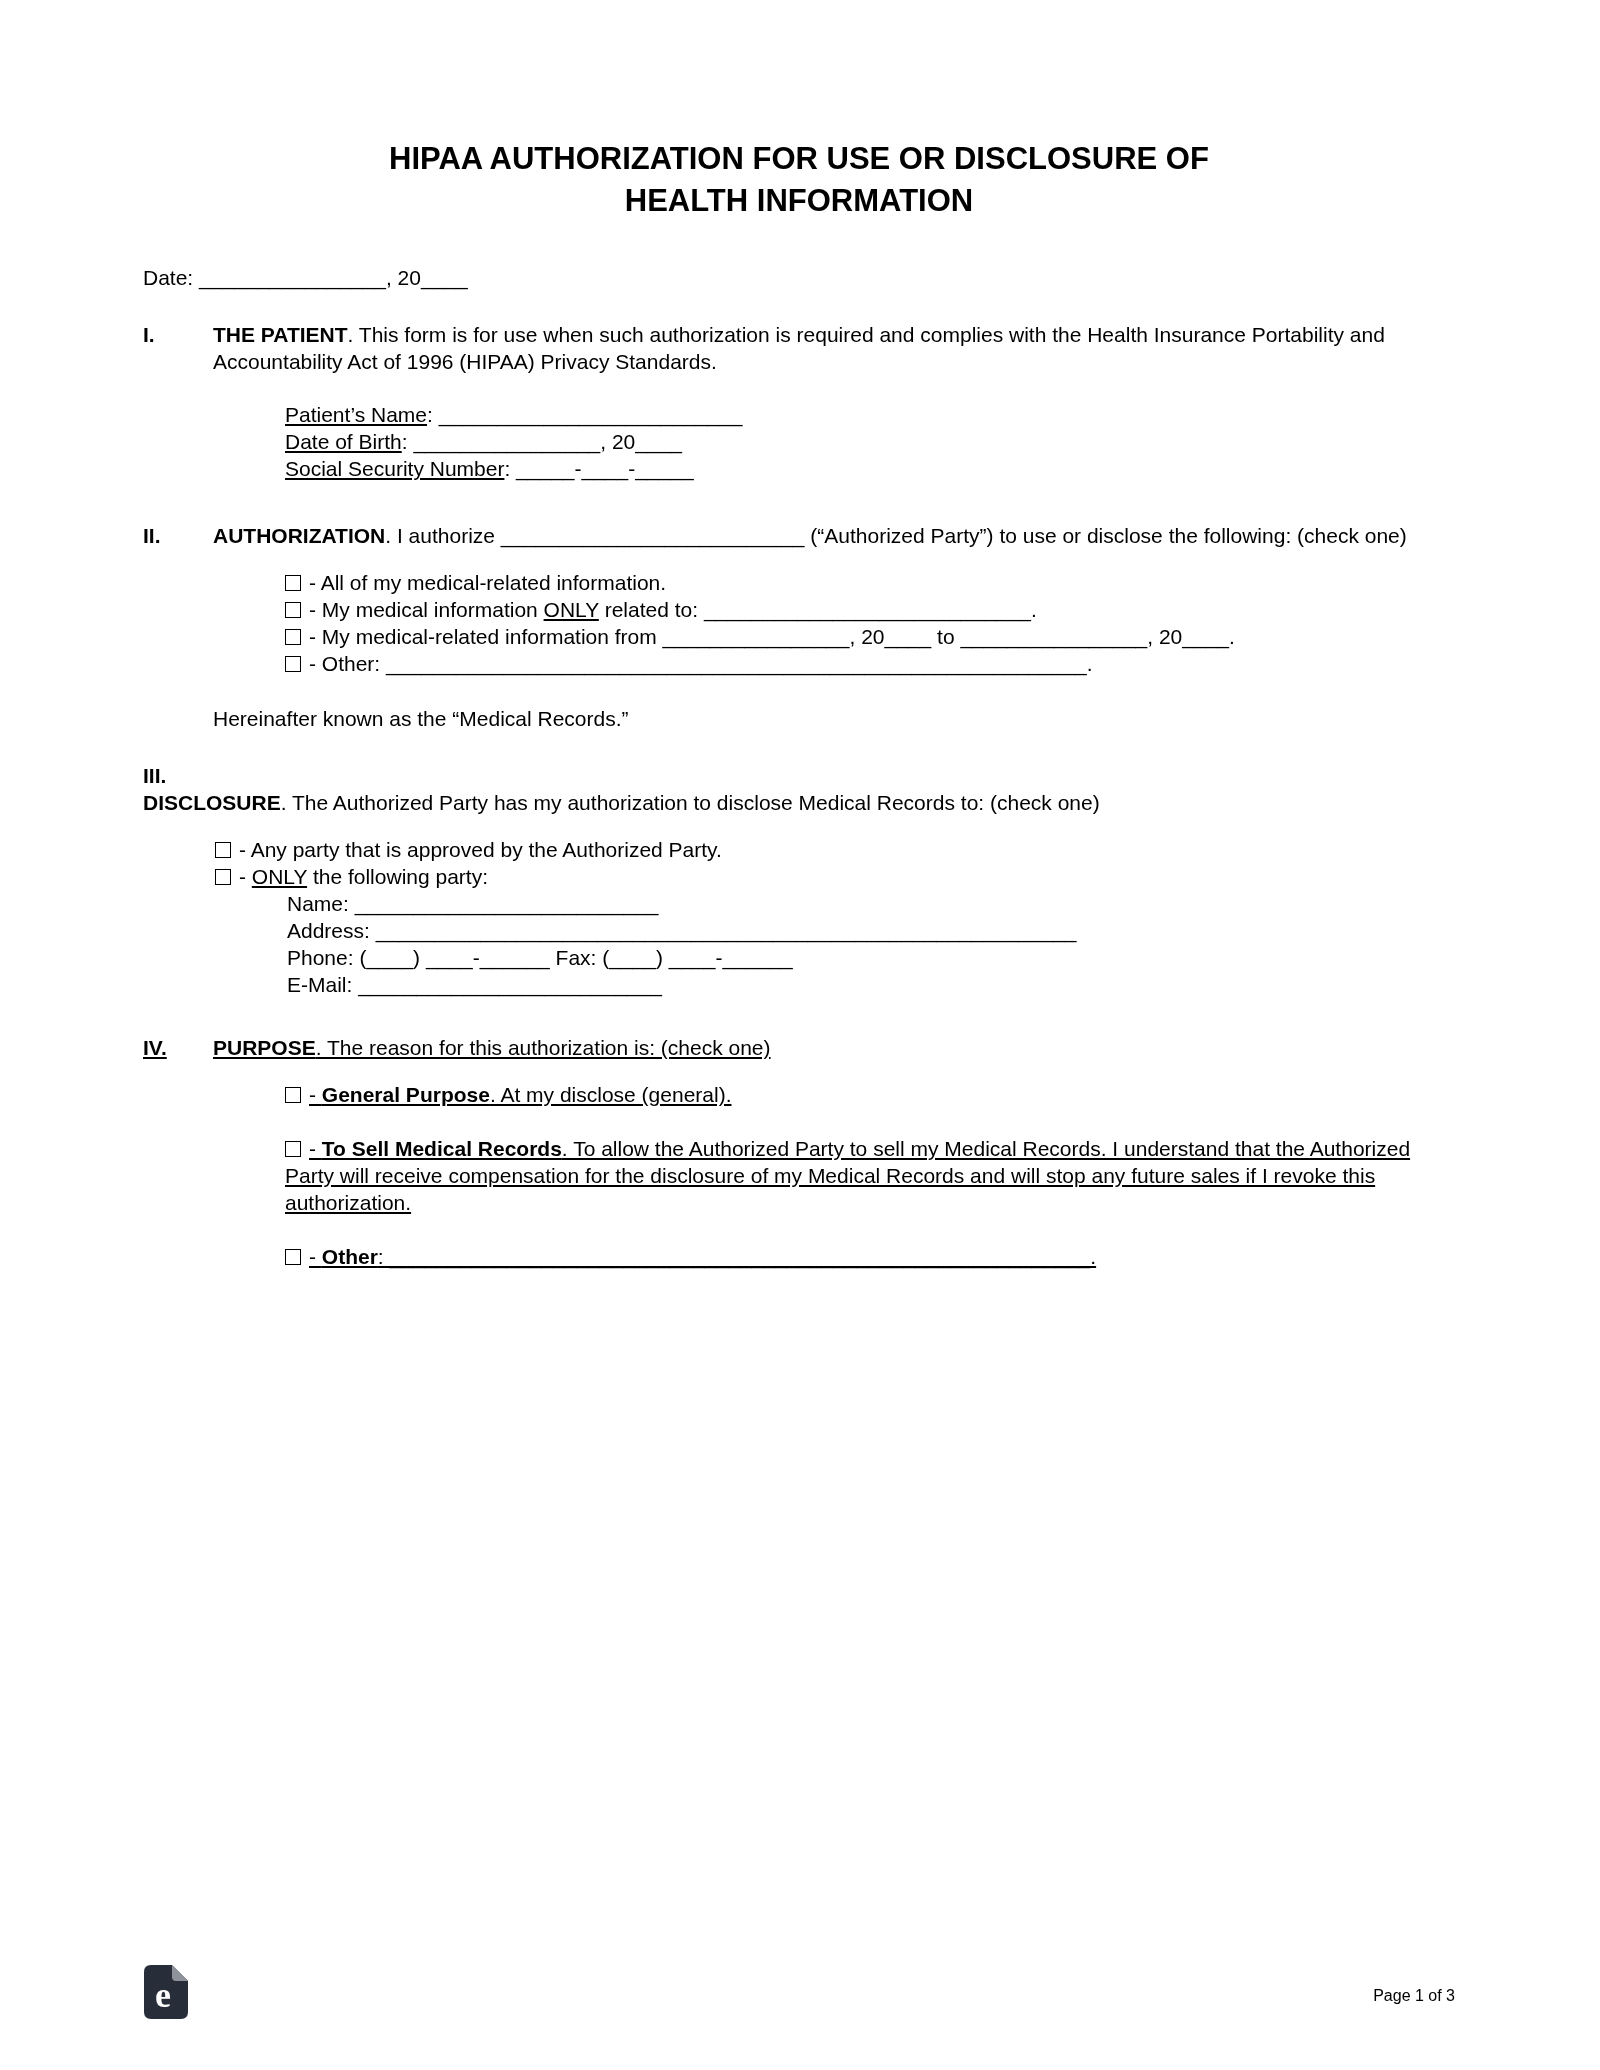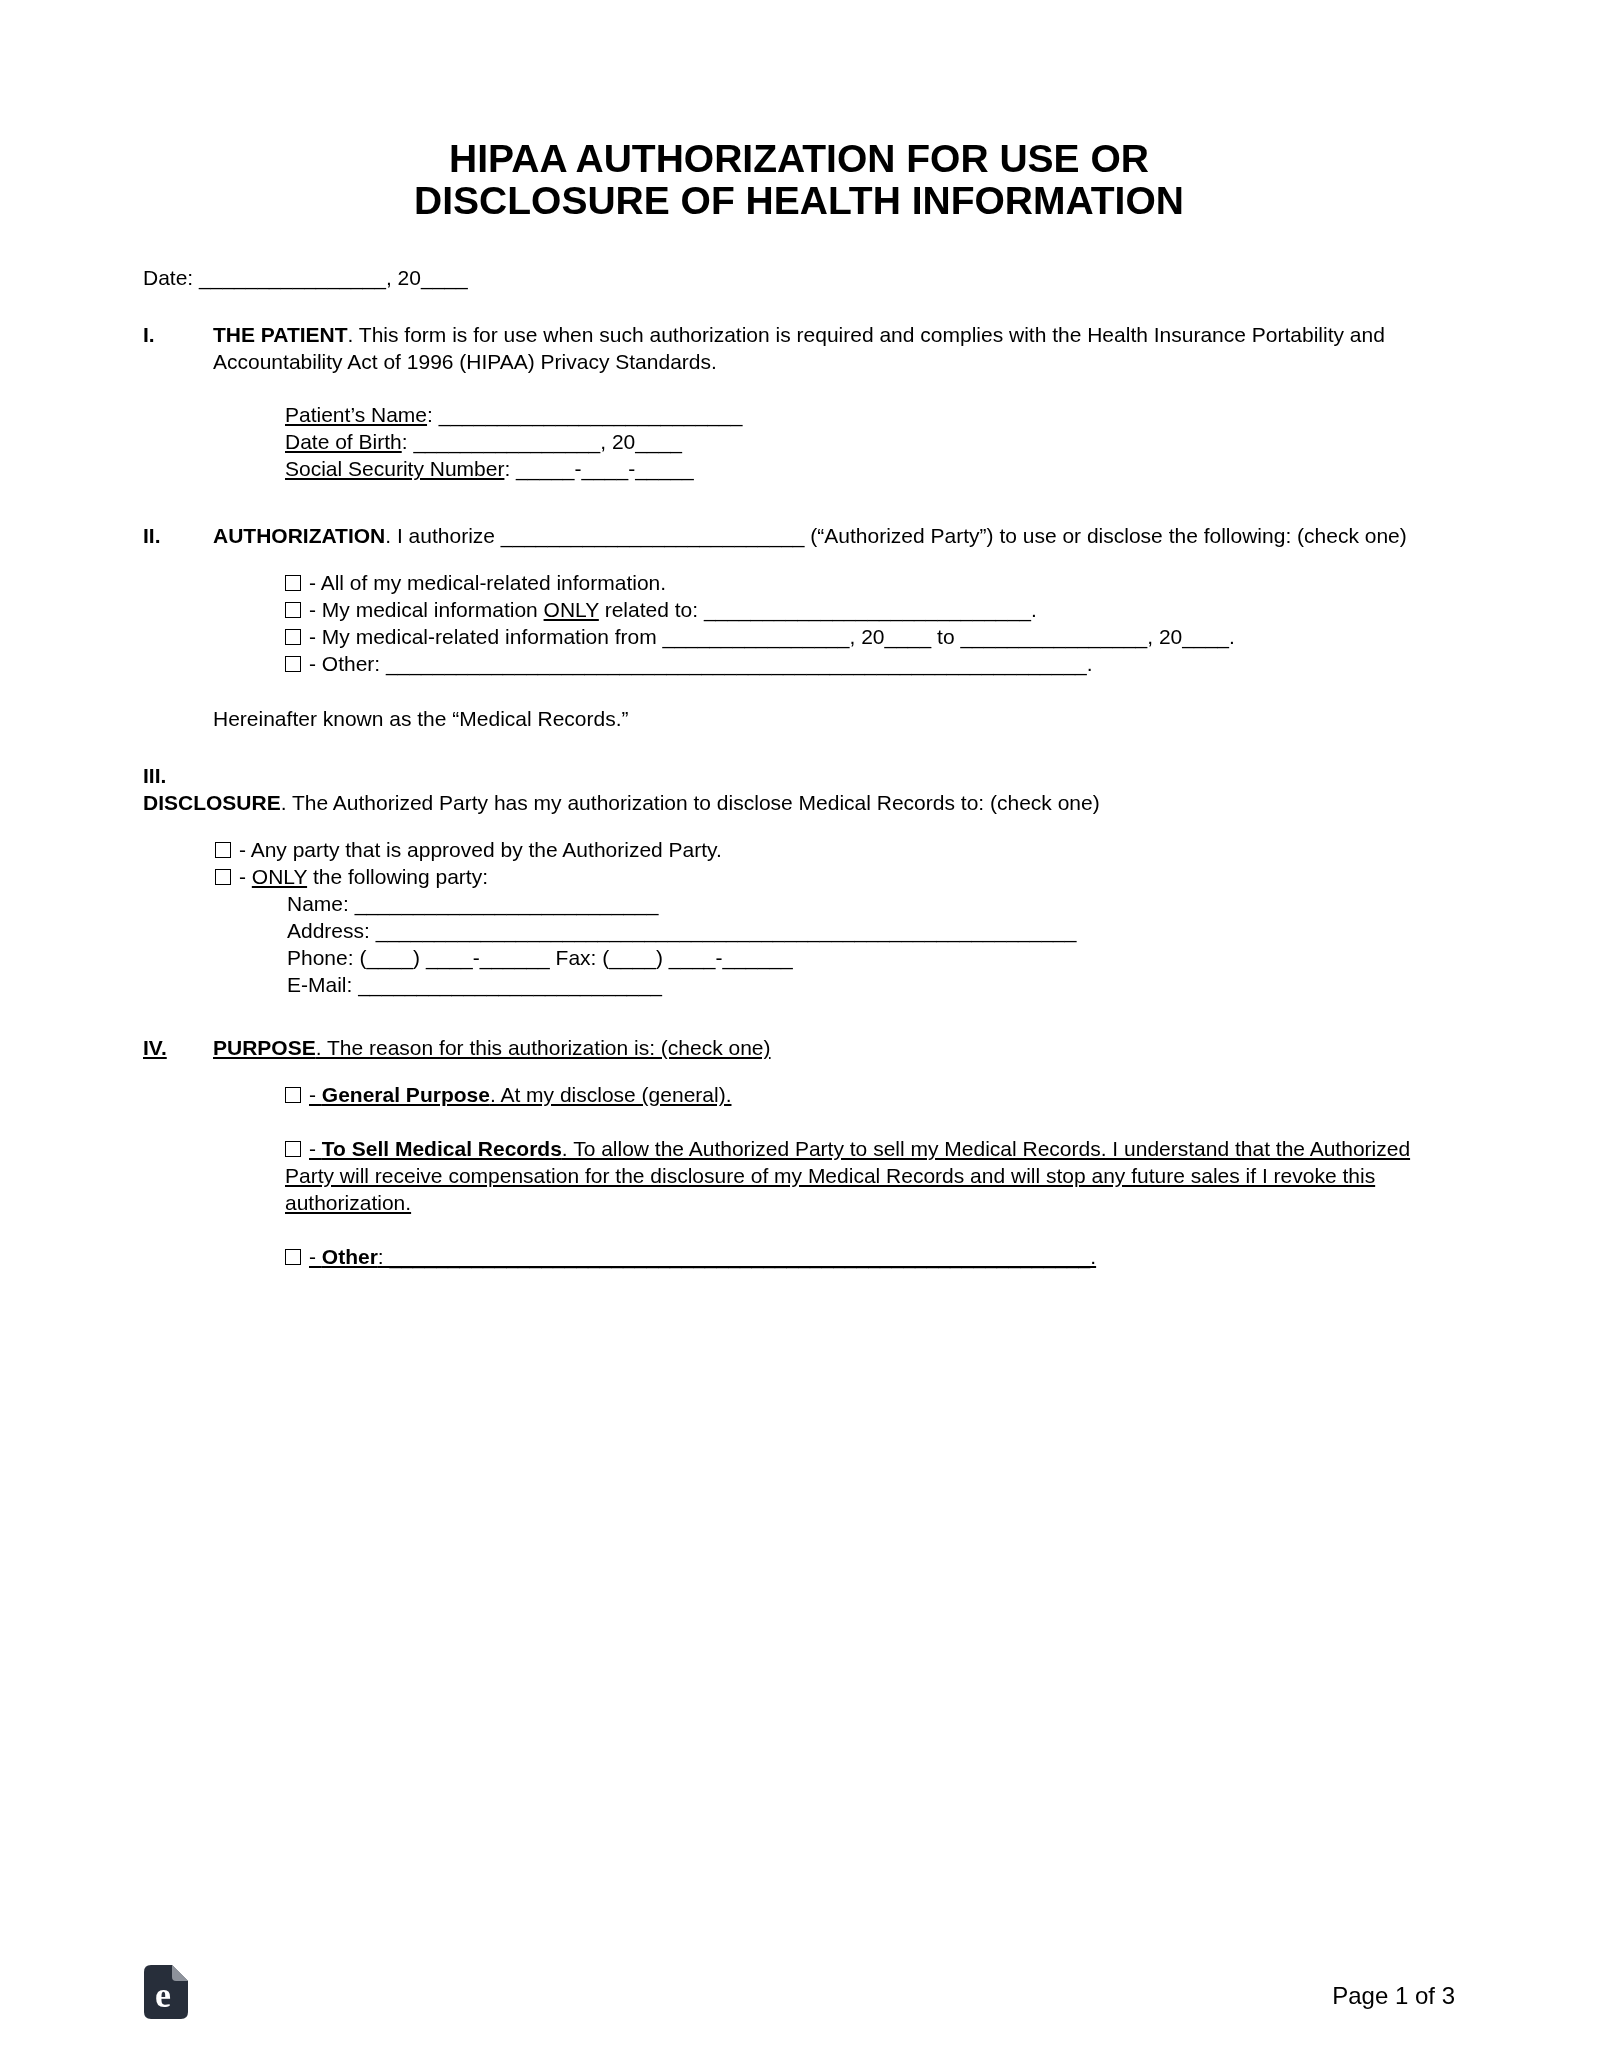--- a/index.html
+++ b/index.html
@@ -9,21 +9,21 @@
     background: #ffffff;
     position: relative;
     font-family: "Liberation Sans", "DejaVu Sans", sans-serif;
     font-size: 21px;
     line-height: 27px;
     color: #000000;
     overflow: hidden;
   }
   .content { padding: 138px 145px 0 143px; }
   .title {
-    font-size: 39px;
+    font-size: 31px;
     line-height: 42px;
     font-weight: bold;
     text-align: center;
     margin: 0 auto;
     max-width: 900px;
   }
   .date-line { margin: 42px 0 0 0; }
   p { margin: 0; }
   .section { display: flex; }
   .s1 { margin-top: 30px; }
@@ -50,21 +50,21 @@
   .footnote { margin-top: 28px; }
   .footer {
     position: absolute;
     left: 143px;
     right: 145px;
     bottom: 44px;
     display: flex;
     justify-content: space-between;
     align-items: center;
   }
-  .page-label { font-size: 24px; }
+  .page-label { font-size: 16px; }
 </style>
 </head>
 <body>
 
 <div class="page">
   <div class="content">
 
     <h1 class="title">HIPAA AUTHORIZATION FOR USE OR DISCLOSURE OF HEALTH INFORMATION</h1>
 
     <p class="date-line">

